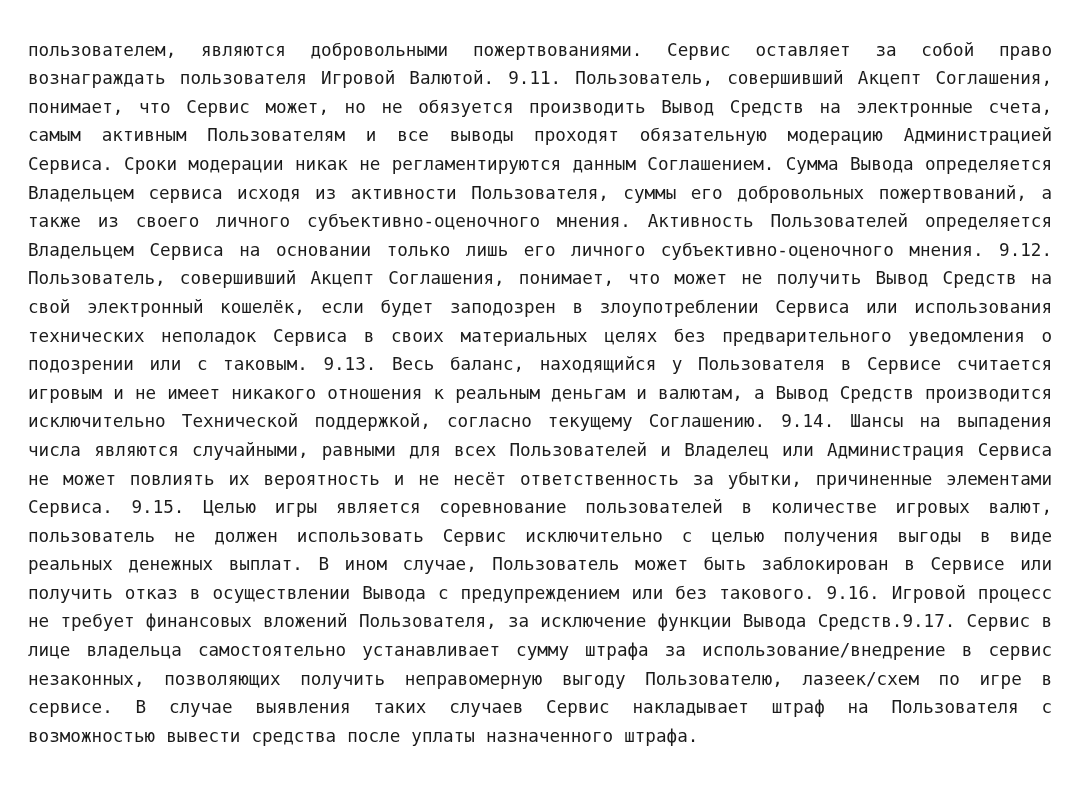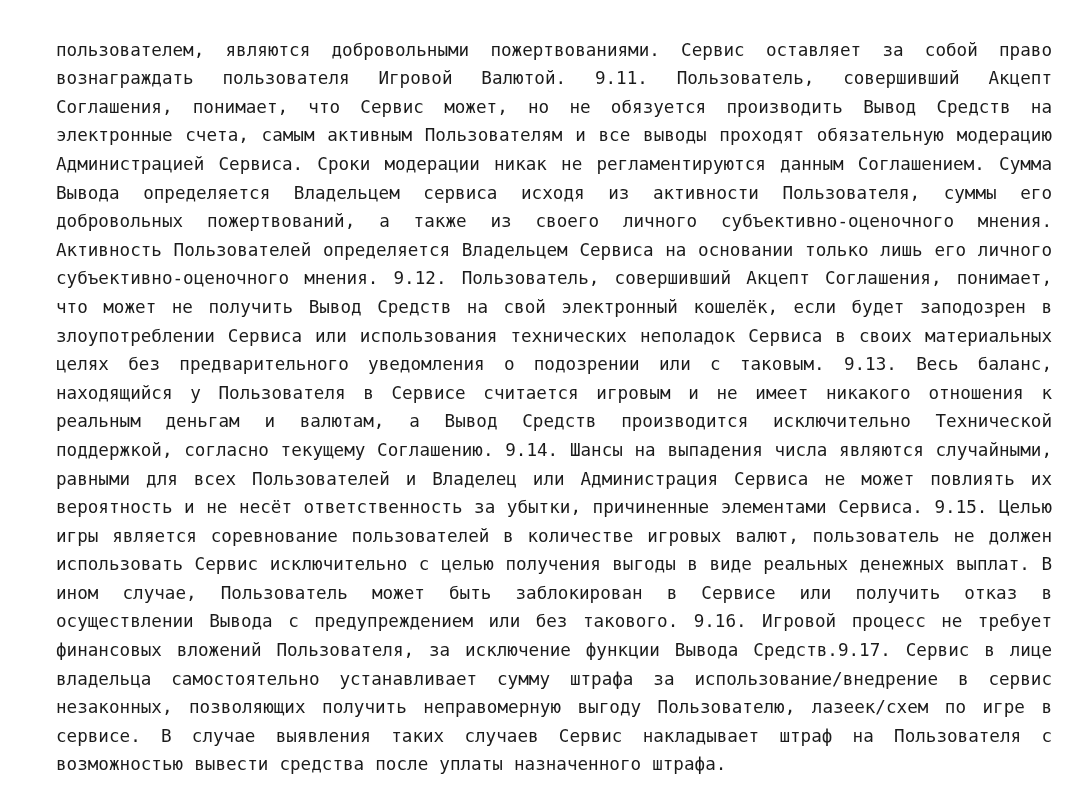--- a/index.html
+++ b/index.html
@@ -10,21 +10,21 @@
   body {
     width: 1088px;
     height: 808px;
     overflow: hidden;
     font-family: "DejaVu Sans Mono", monospace;
   }
   .page {
     box-sizing: border-box;
     width: 1088px;
     height: 808px;
-    padding: 18px 36px 0 56px;
+    padding: 18px 36px 0 28px;
     background: #ffffff;
   }
   .doc-text {
     font-family: "DejaVu Sans Mono", monospace;
     font-size: 17.6px;
     line-height: 28.6px;
     color: #1b1b1b;
     text-align: justify;
     text-justify: inter-word;
     word-spacing: 0.5px;

